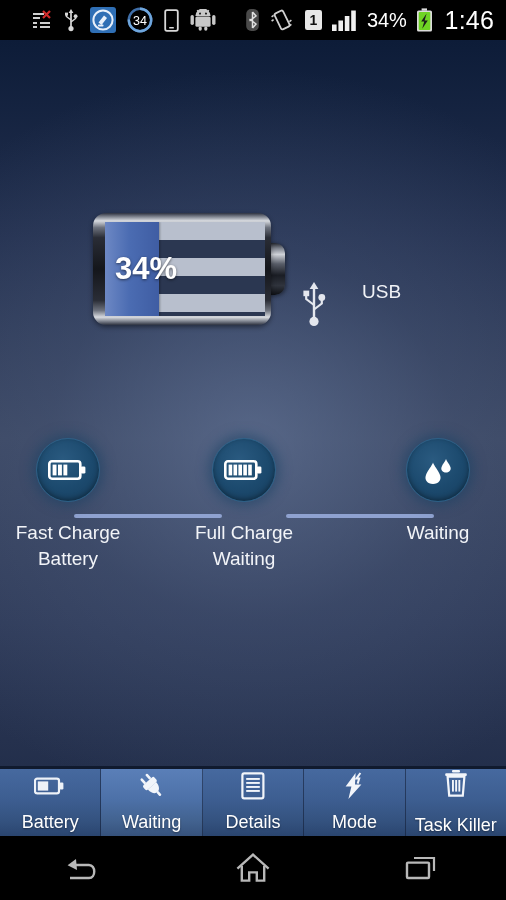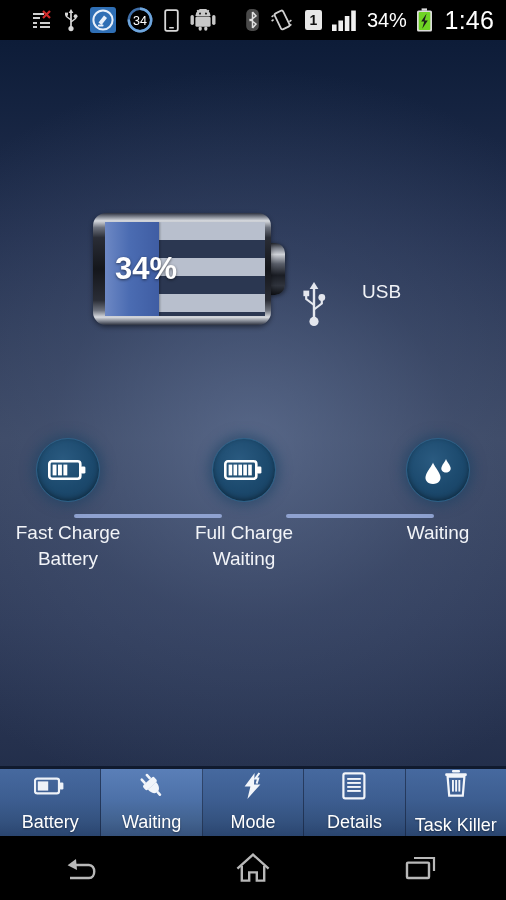--- a/index.html
+++ b/index.html
@@ -349,39 +349,39 @@
             <path d="M8.6 13.8 L19.6 13.8 C19.6 19.6 16.8 22.2 14.1 22.2 C11.4 22.2 8.6 19.6 8.6 13.8 Z" fill="#f2f5fa"></path>
             <rect x="12.8" y="21.6" width="2.6" height="5.4" rx="1.1" fill="#f2f5fa"></rect>
           </g>
         </svg>
       </div>
       <div class="tab-label">Waiting</div>
     </div>
 
     <div class="tab">
       <div class="tab-icon">
-        <svg width="26" height="28" viewBox="0 0 26 28">
-          <path d="M14.6 1 L4.6 14.6 L10.4 14.6 L7.4 27 L20.4 12.4 L14 12.4 Z" fill="#f2f5fa"></path>
-          <path d="M19.4 1 L15.4 6.6 L18.2 6.6 L16.6 11.6" stroke="#f2f5fa" stroke-width="2" fill="none"></path>
-        </svg>
-      </div>
-      <div class="tab-label">Mode</div>
-    </div>
-
-    <div class="tab">
-      <div class="tab-icon">
         <svg width="24" height="28" viewBox="0 0 24 28">
           <rect x="1.4" y="1.4" width="21" height="25" rx="1.8" fill="none" stroke="#f2f5fa" stroke-width="2.2"></rect>
           <rect x="5.2" y="6" width="13.6" height="1.9" fill="#f2f5fa"></rect>
           <rect x="5.2" y="10" width="13.6" height="1.9" fill="#f2f5fa"></rect>
           <rect x="5.2" y="14" width="13.6" height="1.9" fill="#f2f5fa"></rect>
           <rect x="5.2" y="18" width="13.6" height="1.9" fill="#f2f5fa"></rect>
         </svg>
       </div>
       <div class="tab-label">Details</div>
+    </div>
+
+    <div class="tab">
+      <div class="tab-icon">
+        <svg width="26" height="28" viewBox="0 0 26 28">
+          <path d="M14.6 1 L4.6 14.6 L10.4 14.6 L7.4 27 L20.4 12.4 L14 12.4 Z" fill="#f2f5fa"></path>
+          <path d="M19.4 1 L15.4 6.6 L18.2 6.6 L16.6 11.6" stroke="#f2f5fa" stroke-width="2" fill="none"></path>
+        </svg>
+      </div>
+      <div class="tab-label">Mode</div>
     </div>
 
     <div class="tab">
       <div class="tab-icon">
         <svg width="26" height="28" viewBox="0 0 26 28">
           <rect x="9" y="1" width="8" height="2.6" rx="1" fill="#f2f5fa"></rect>
           <rect x="2.2" y="4.2" width="21.6" height="2.8" rx="1" fill="#f2f5fa"></rect>
           <path d="M4.6 7.6 L21.4 7.6 L19.8 26.6 L6.2 26.6 Z" fill="none" stroke="#f2f5fa" stroke-width="2.2"></path>
           <rect x="9" y="11" width="1.9" height="11.6" fill="#f2f5fa"></rect>
           <rect x="12.2" y="11" width="1.9" height="11.6" fill="#f2f5fa"></rect>

